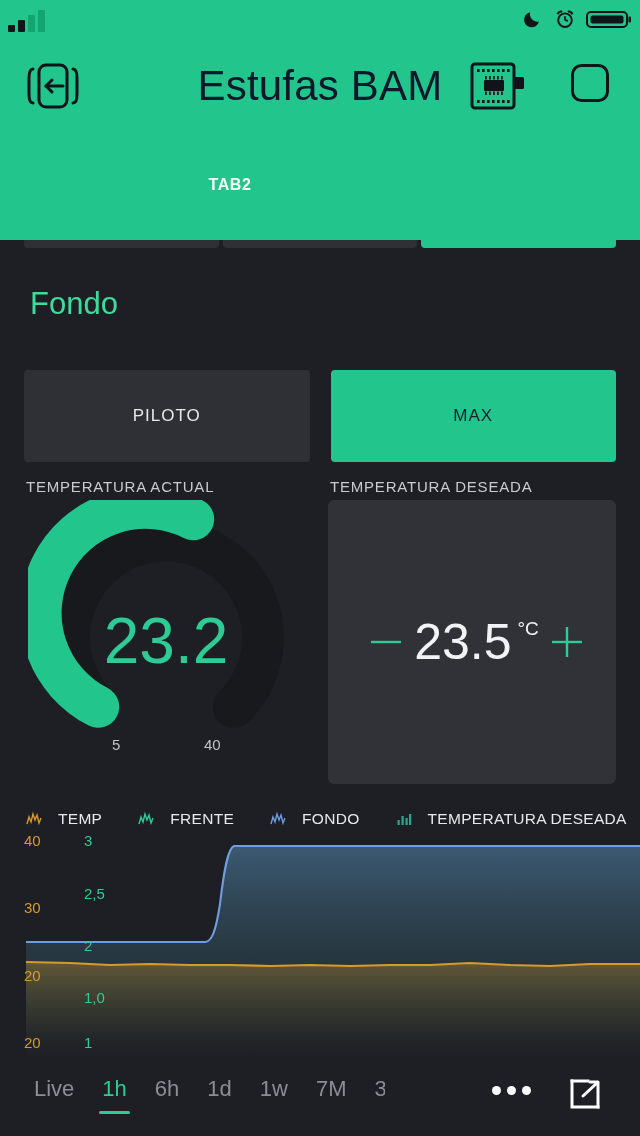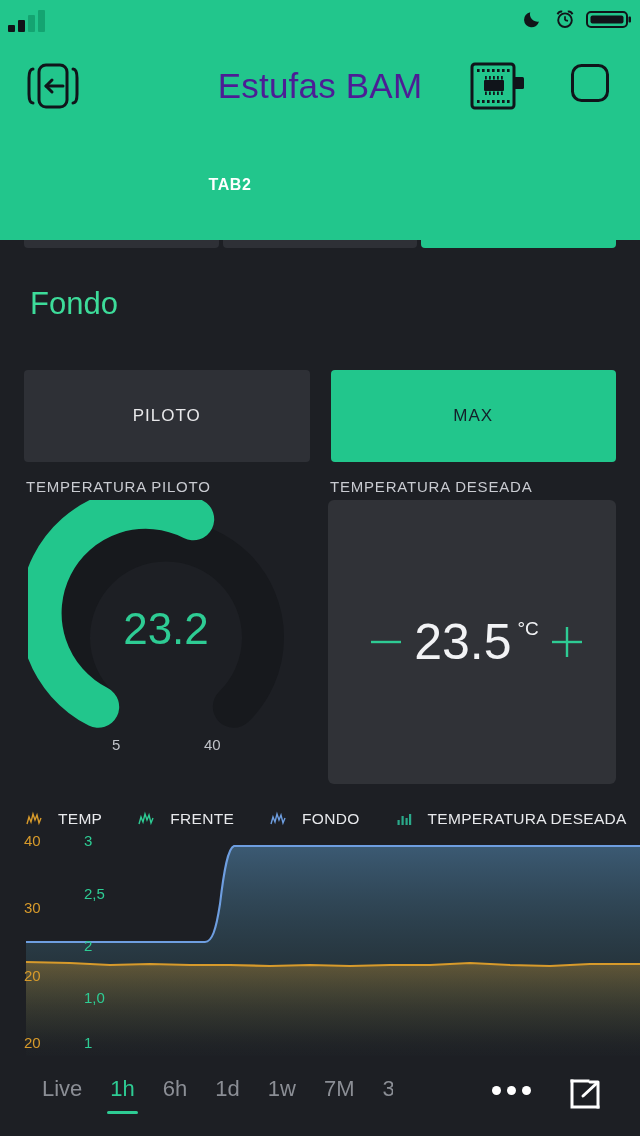--- a/index.html
+++ b/index.html
@@ -27,21 +27,21 @@
   .sig i:nth-child(3){ height: 17px; background:#14a471; }
   .sig i:nth-child(4){ height: 22px; background:#14a471; }
   .st-right { position:absolute; right: 8px; top: 6px; display:flex; align-items:center; gap: 10px; height: 26px; }
   .st-right svg { display:block; }
 
   .hdr-row { position: absolute; top: 55px; left: 0; width: 640px; height: 62px; }
   .hdr-back { position:absolute; left: 22px; top: 0; width: 62px; height: 62px; }
   .hdr-title {
     position:absolute; left: 0; top: 0; width: 640px; height: 62px;
     display:flex; align-items:center; justify-content:center;
-    font-size: 35px; color: #4c1d95; font-weight: 400; letter-spacing: .2px;
+    font-size: 42px; color: #0f172a; font-weight: 400; letter-spacing: .2px;
   }
   .hdr-ic1 { position:absolute; left: 470px; top: 4px; width: 56px; height: 54px; }
   .hdr-ic2 { position:absolute; left: 570px; top: 8px; width: 40px; height: 40px; }
 
   .tabrow { position:absolute; top: 160px; left: 0; width: 640px; height: 50px; padding-left: 31px; }
   .tab2 {
     position:absolute; left: 160px; top: 0; width: 140px; height: 50px;
     display:flex; align-items:center; justify-content:center;
     color:#ffffff; font-size: 16px; font-weight: bold; letter-spacing:.6px;
   }
@@ -75,21 +75,21 @@
   
   .lbl { position:absolute; color:#c9cbd1; font-size: 15px; letter-spacing: .8px; }
   .lbl-actual { top: 478px; left: 26px; }
   .lbl-deseada { top: 478px; left: 330px; }
 
   
   .gauge { position:absolute; top: 500px; left: 28px; width: 276px; height: 268px; }
   .gauge svg { display:block; }
   .gauge-val {
     position:absolute; top: 104px; left: 0; width: 276px;
-    text-align:center; font-size: 44px; color:#2ecc94; font-weight: 400;
+    text-align:center; font-size: 64px; color:#2ecc94; font-weight: 400;
   }
   .gauge-tick { position:absolute; font-size: 15px; color:#bfc2c8; }
   .gauge-min { top: 236px; left: 84px; }
   .gauge-max { top: 236px; left: 176px; }
 
   
   .card {
     position:absolute; top: 500px; left: 328px; width: 288px; height: 284px;
     background:#303237; border-radius: 6px;
     display:flex; align-items:center; justify-content:center;
@@ -118,21 +118,21 @@
   .chartwrap svg { display:block; }
   .ax { position:absolute; font-size: 15px; }
   .ax.o { color:#d79a2b; }
   .ax.g { color:#2ecc94; }
 
   
   .bottom {
     position:absolute; bottom: 0; left: 0; width: 640px; height: 80px;
     background:#1d1f24;
   }
-  .ranges { position:absolute; left: 34px; top: 16px; display:flex; align-items:center;margin-left:8px; }
+  .ranges { position:absolute; left: 34px; top: 16px; display:flex; align-items:center; }
   .rg {
     position:relative; padding: 4px 0 12px 0; margin-right: 28px;
     color:#8b8e95; font-size: 22px; background:none; border:none; cursor:pointer;
     font-family:"Liberation Sans", sans-serif;
   }
   .rg.active { color:#2ecc94; }
   .rg.active::after {
     content:""; position:absolute; left:-3px; right:-3px; bottom: 0; height: 3px;
     background:#2ecc94; border-radius: 2px;
   }
@@ -158,21 +158,21 @@
       <div class="pb on"></div>
     </div>
 
     <div class="section-title">Fondo</div>
 
     <div class="seg">
       <button class="sbtn">PILOTO</button>
       <button class="sbtn active">MAX</button>
     </div>
 
-    <div class="lbl lbl-actual">TEMPERATURA PILOTO</div>
+    <div class="lbl lbl-actual">TEMPERATURA ACTUAL</div>
     <div class="lbl lbl-deseada">TEMPERATURA DESEADA</div>
 
     <div class="gauge">
       <svg width="276" height="268" viewBox="0 0 276 268">
 
         <path d="M 70.2 206.8 A 97 97 0 1 1 205.8 206.8" fill="none" stroke="#17191d" stroke-width="42" stroke-linecap="round"></path>
 
         <path d="M 70.2 206.8 A 97 97 0 0 1 165.2 19.2" fill="none" stroke="#22c68c" stroke-width="42" stroke-linecap="round"></path>
       </svg>
       <div class="gauge-val">23.2</div>

